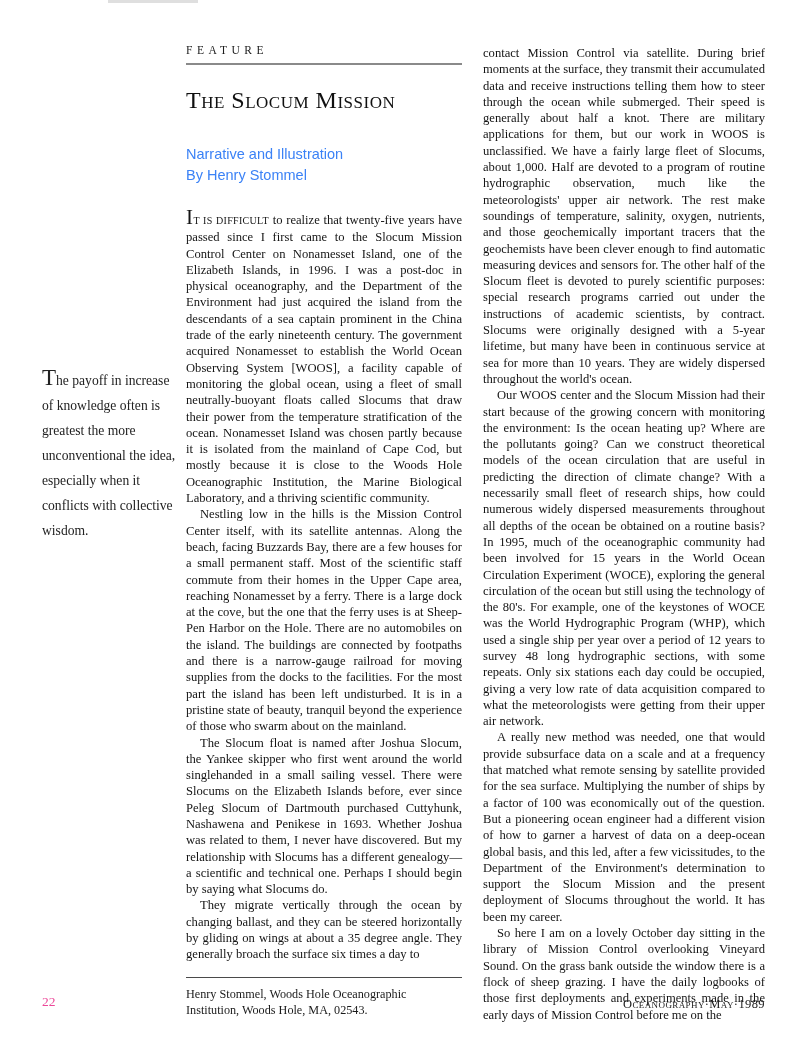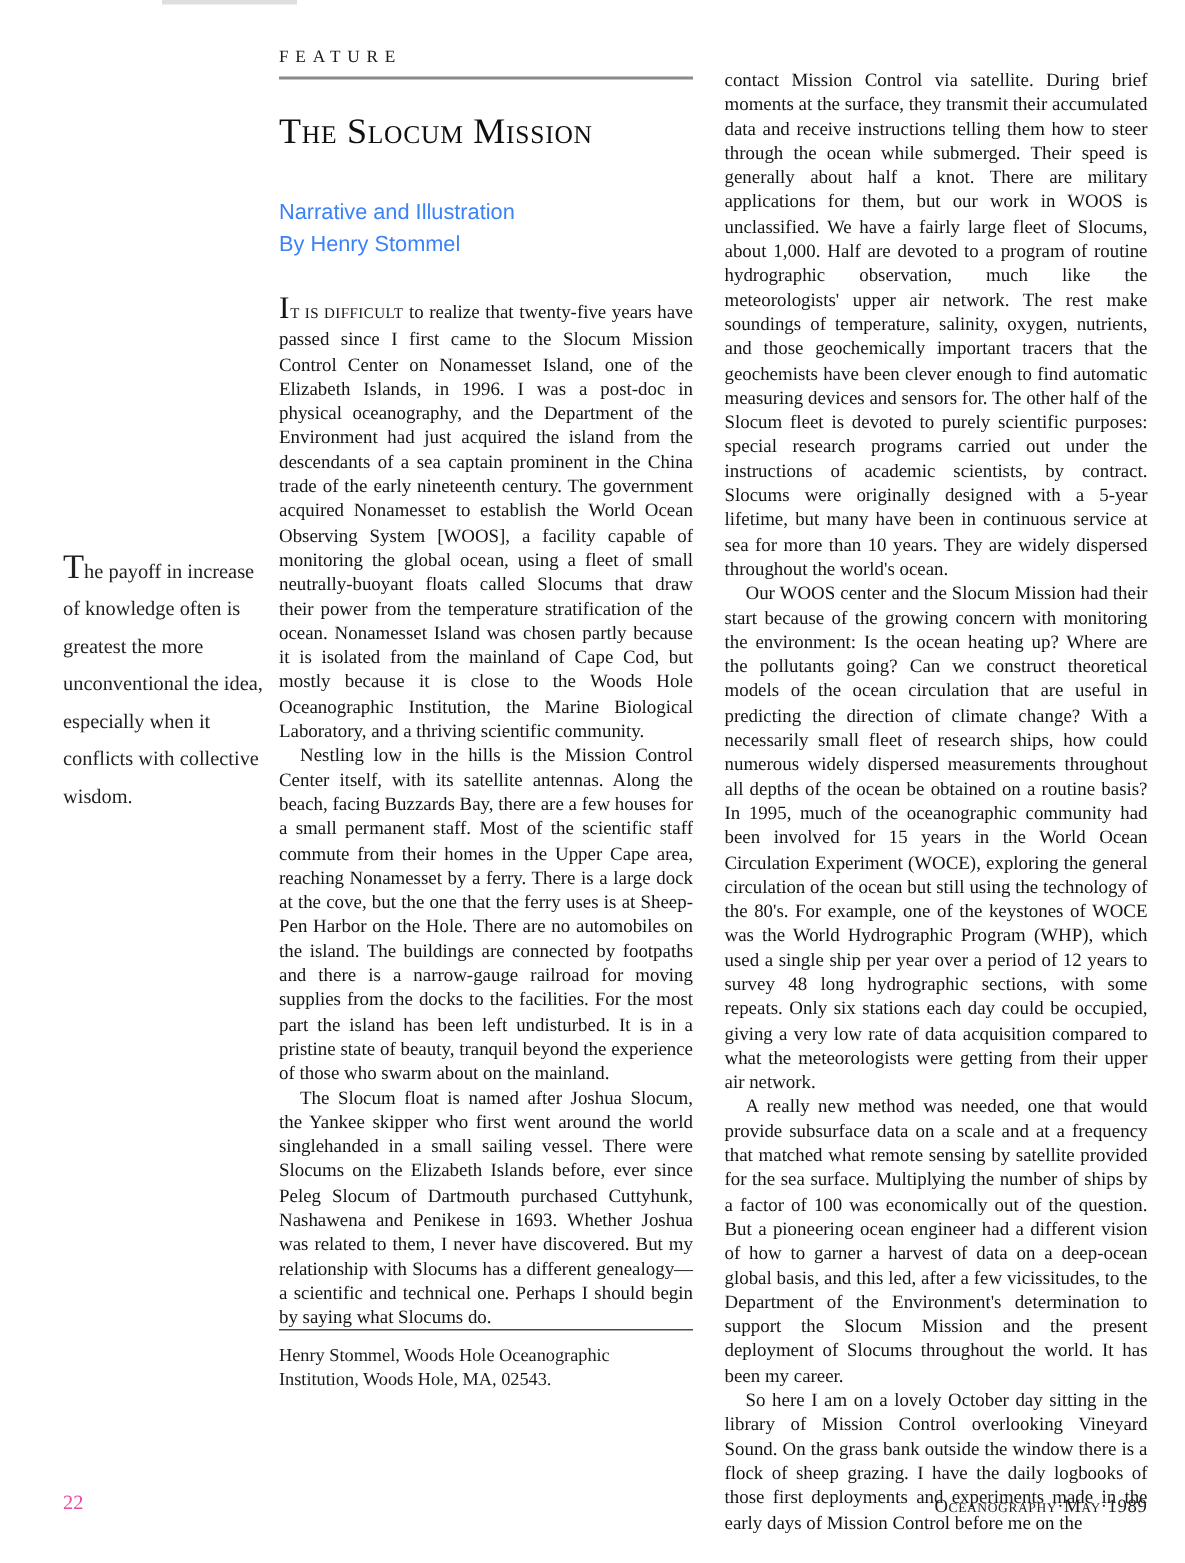--- a/index.html
+++ b/index.html
@@ -25,21 +25,21 @@
     font-size: 13.6px; line-height: 25px;
     color: #222222;
   }
   .pq-lead {
     font-size: 23px; line-height: 1;
   }
 
   
   .col-left {
     position: absolute;
-    left: 186px; top: 32px; width: 276px;
+    left: 186px; top: 44px; width: 276px;
   }
   .feature-label {
     font-family: "Liberation Serif", serif;
     font-size: 11.5px; letter-spacing: 4.5px;
     color: #1b1b1b;
   }
   .feature-rule {
     height: 2px; background: #8a8a8a;
     margin-top: 7px;
   }
@@ -68,21 +68,21 @@
     color: #141414;
   }
   .par.indent { text-indent: 14px; }
   .initial-cap {
     font-size: 21px; line-height: 1;
     letter-spacing: 0.5px;
   }
   .lead-caps {
     font-size: 10px; letter-spacing: 0.3px;
   }
-  .footnote { margin-top: 0; }
+  .footnote { margin-top: 14px; }
   .footnote-rule {
     height: 1px; background: #4a4a4a;
     margin-bottom: 8px;
   }
   .footnote-text {
     font-size: 12.2px; line-height: 16px;
     text-align: left; color: #1a1a1a;
   }
 
   
@@ -129,20 +129,21 @@
     <div class="feature-rule"></div>
     <h1 class="title">The Slocum Mission</h1>
     <div class="byline">
       <div>Narrative and Illustration</div>
       <div>By Henry Stommel</div>
     </div>
     <div class="body-text">
       <p class="par"><span class="initial-cap">I</span><span class="lead-caps">T IS DIFFICULT</span><span> to realize that twenty-five years have passed since I first came to the Slocum Mission Control Center on Nonamesset Island, one of the Elizabeth Islands, in 1996. I was a post-doc in physical oceanography, and the Department of the Environment had just acquired the island from the descendants of a sea captain prominent in the China trade of the early nineteenth century. The government acquired Nonamesset to establish the World Ocean Observing System [WOOS], a facility capable of monitoring the global ocean, using a fleet of small neutrally-buoyant floats called Slocums that draw their power from the temperature stratification of the ocean. Nonamesset Island was chosen partly because it is isolated from the mainland of Cape Cod, but mostly because it is close to the Woods Hole Oceanographic Institution, the Marine Biological Laboratory, and a thriving scientific community.</span></p>
       <p class="par indent">Nestling low in the hills is the Mission Control Center itself, with its satellite antennas. Along the beach, facing Buzzards Bay, there are a few houses for a small permanent staff. Most of the scientific staff commute from their homes in the Upper Cape area, reaching Nonamesset by a ferry. There is a large dock at the cove, but the one that the ferry uses is at Sheep-Pen Harbor on the Hole. There are no automobiles on the island. The buildings are connected by footpaths and there is a narrow-gauge railroad for moving supplies from the docks to the facilities. For the most part the island has been left undisturbed. It is in a pristine state of beauty, tranquil beyond the experience of those who swarm about on the mainland.</p>
       <p class="par indent">The Slocum float is named after Joshua Slocum, the Yankee skipper who first went around the world singlehanded in a small sailing vessel. There were Slocums on the Elizabeth Islands before, ever since Peleg Slocum of Dartmouth purchased Cuttyhunk, Nashawena and Penikese in 1693. Whether Joshua was related to them, I never have discovered. But my relationship with Slocums has a different genealogy—a scientific and technical one. Perhaps I should begin by saying what Slocums do.</p>
+      <p class="par indent">They migrate vertically through the ocean by changing ballast, and they can be steered horizontally by gliding on wings at about a 35 degree angle. They generally broach the surface six times a day to</p>
     </div>
     <div class="footnote">
       <div class="footnote-rule"></div>
       <div class="footnote-text">Henry Stommel, Woods Hole Oceanographic Institution, Woods Hole, MA, 02543.</div>
     </div>
   </div>
 
   <div class="col-right">
     <p class="par">contact Mission Control via satellite. During brief moments at the surface, they transmit their accumulated data and receive instructions telling them how to steer through the ocean while submerged. Their speed is generally about half a knot. There are military applications for them, but our work in WOOS is unclassified. We have a fairly large fleet of Slocums, about 1,000. Half are devoted to a program of routine hydrographic observation, much like the meteorologists' upper air network. The rest make soundings of temperature, salinity, oxygen, nutrients, and those geochemically important tracers that the geochemists have been clever enough to find automatic measuring devices and sensors for. The other half of the Slocum fleet is devoted to purely scientific purposes: special research programs carried out under the instructions of academic scientists, by contract. Slocums were originally designed with a 5-year lifetime, but many have been in continuous service at sea for more than 10 years. They are widely dispersed throughout the world's ocean.</p>
     <p class="par indent">Our WOOS center and the Slocum Mission had their start because of the growing concern with monitoring the environment: Is the ocean heating up? Where are the pollutants going? Can we construct theoretical models of the ocean circulation that are useful in predicting the direction of climate change? With a necessarily small fleet of research ships, how could numerous widely dispersed measurements throughout all depths of the ocean be obtained on a routine basis? In 1995, much of the oceanographic community had been involved for 15 years in the World Ocean Circulation Experiment (WOCE), exploring the general circulation of the ocean but still using the technology of the 80's. For example, one of the keystones of WOCE was the World Hydrographic Program (WHP), which used a single ship per year over a period of 12 years to survey 48 long hydrographic sections, with some repeats. Only six stations each day could be occupied, giving a very low rate of data acquisition compared to what the meteorologists were getting from their upper air network.</p>

